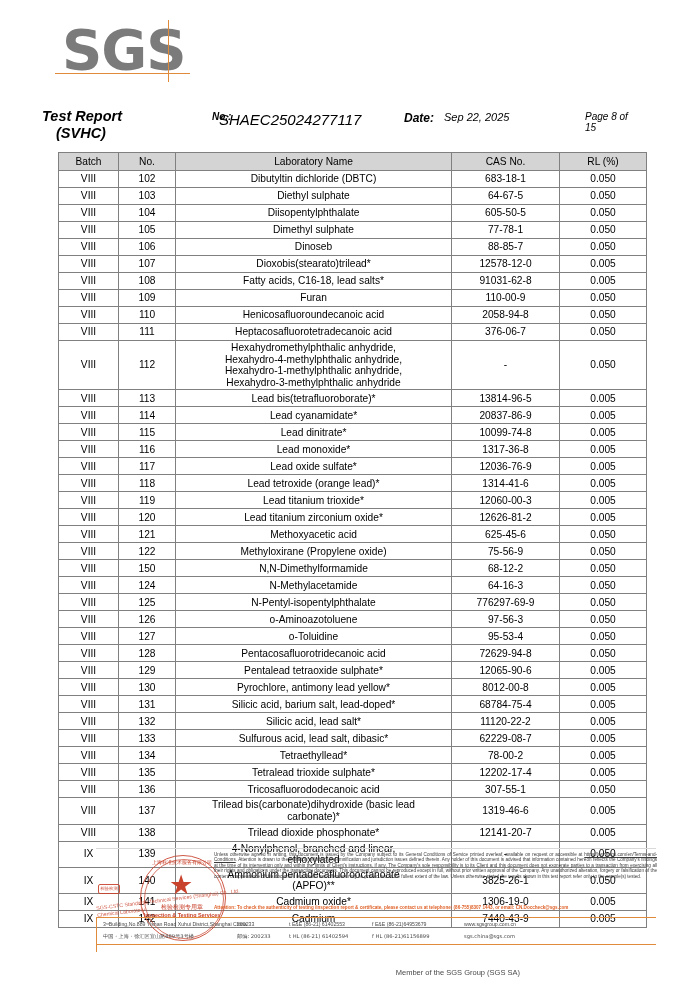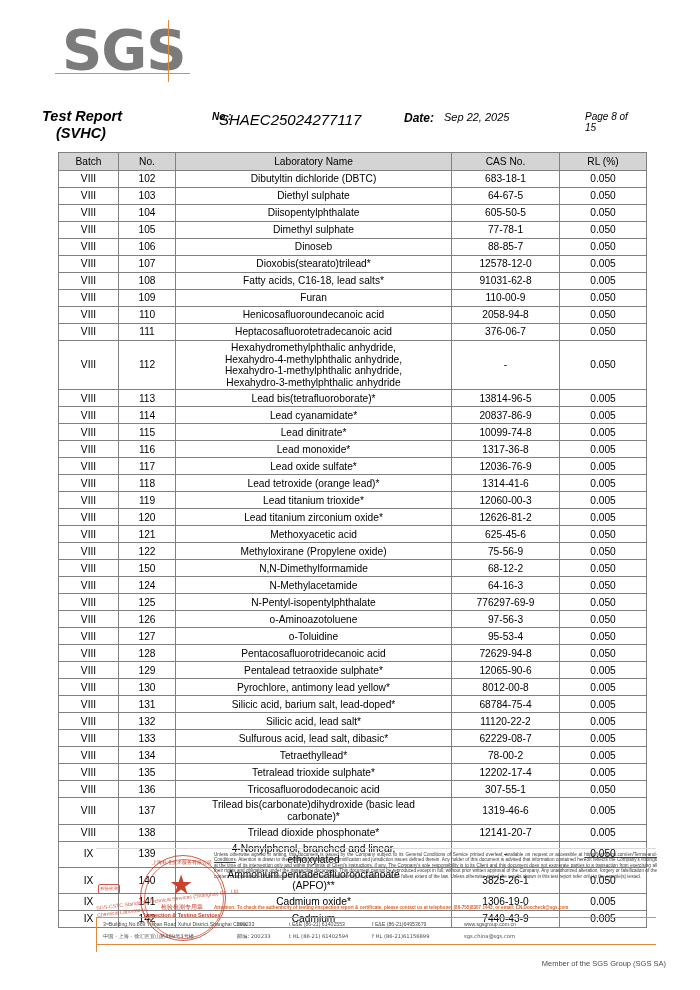--- a/index.html
+++ b/index.html
@@ -171,22 +171,22 @@
   .addr-row { display: block; height: 11.6px; white-space: nowrap; }
   .a-col1 { display: inline-block; width: 134px; }
   .a-col2 { display: inline-block; width: 52px; }
   .a-col3 { display: inline-block; width: 83px; }
   .a-col4 { display: inline-block; width: 92px; }
   .a-col5 { display: inline-block; width: 110px; }
   .addr-cn { font-family: "DejaVu Sans", sans-serif; }
 
   .member {
     position: absolute;
-    left: 0; top: 111px;
-    width: 666px;
+    left: 0; top: 120px;
+    width: 520px;
     text-align: right;
     font-size: 7.5px;
     color: #4a4a4a;
   }
 
   
   .seal {
     position: absolute;
     left: 138px; top: 853px;
     width: 92px; height: 92px;

